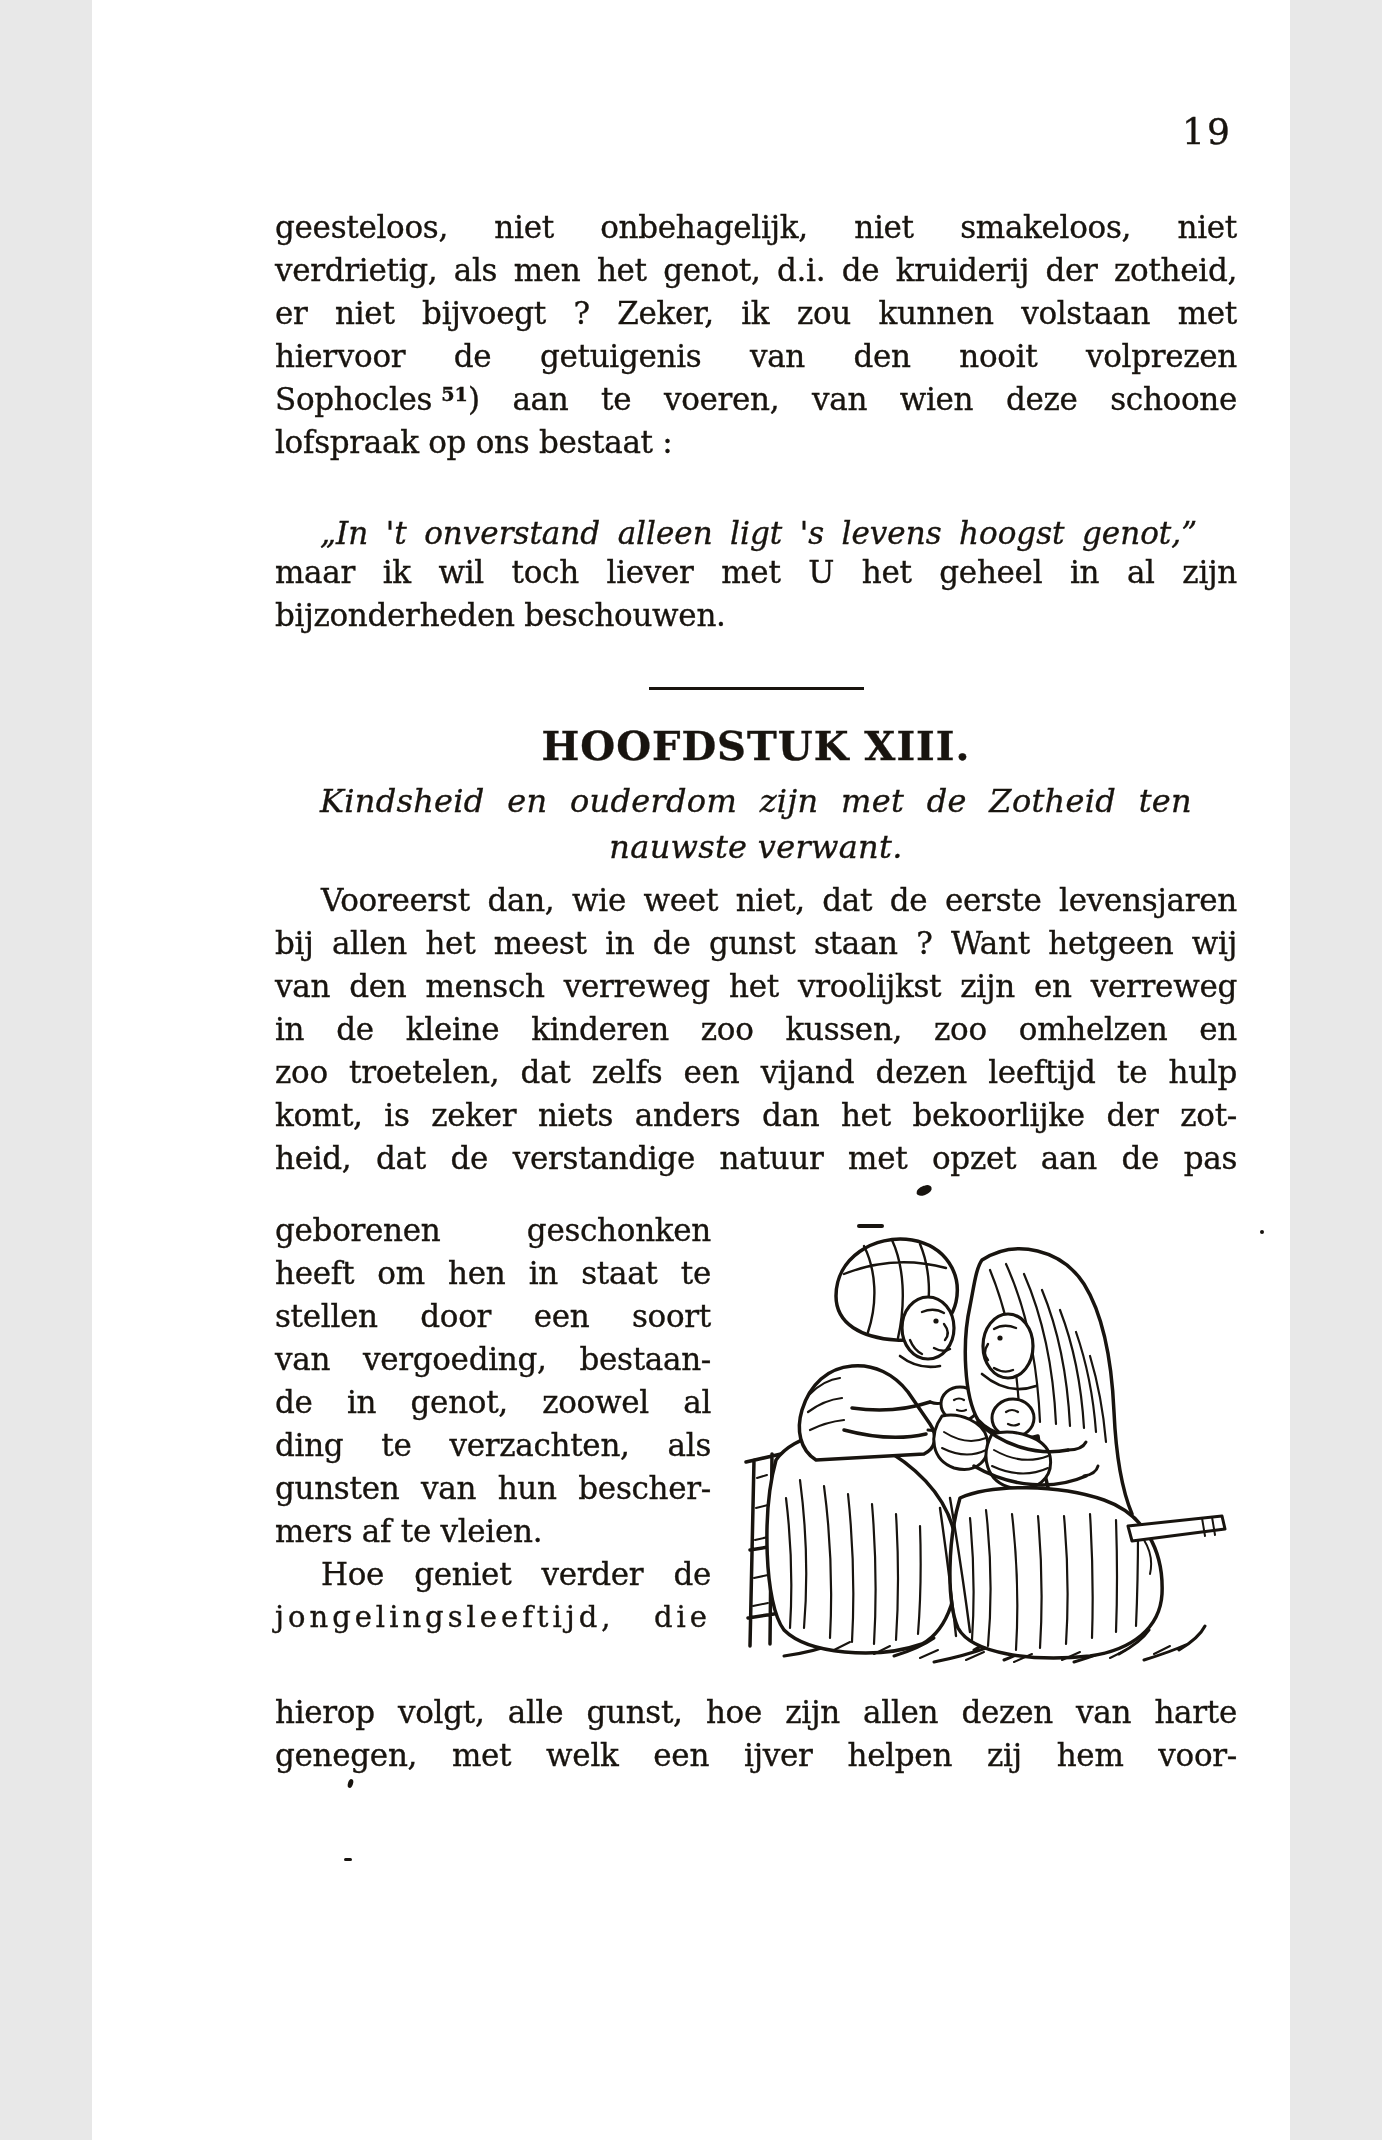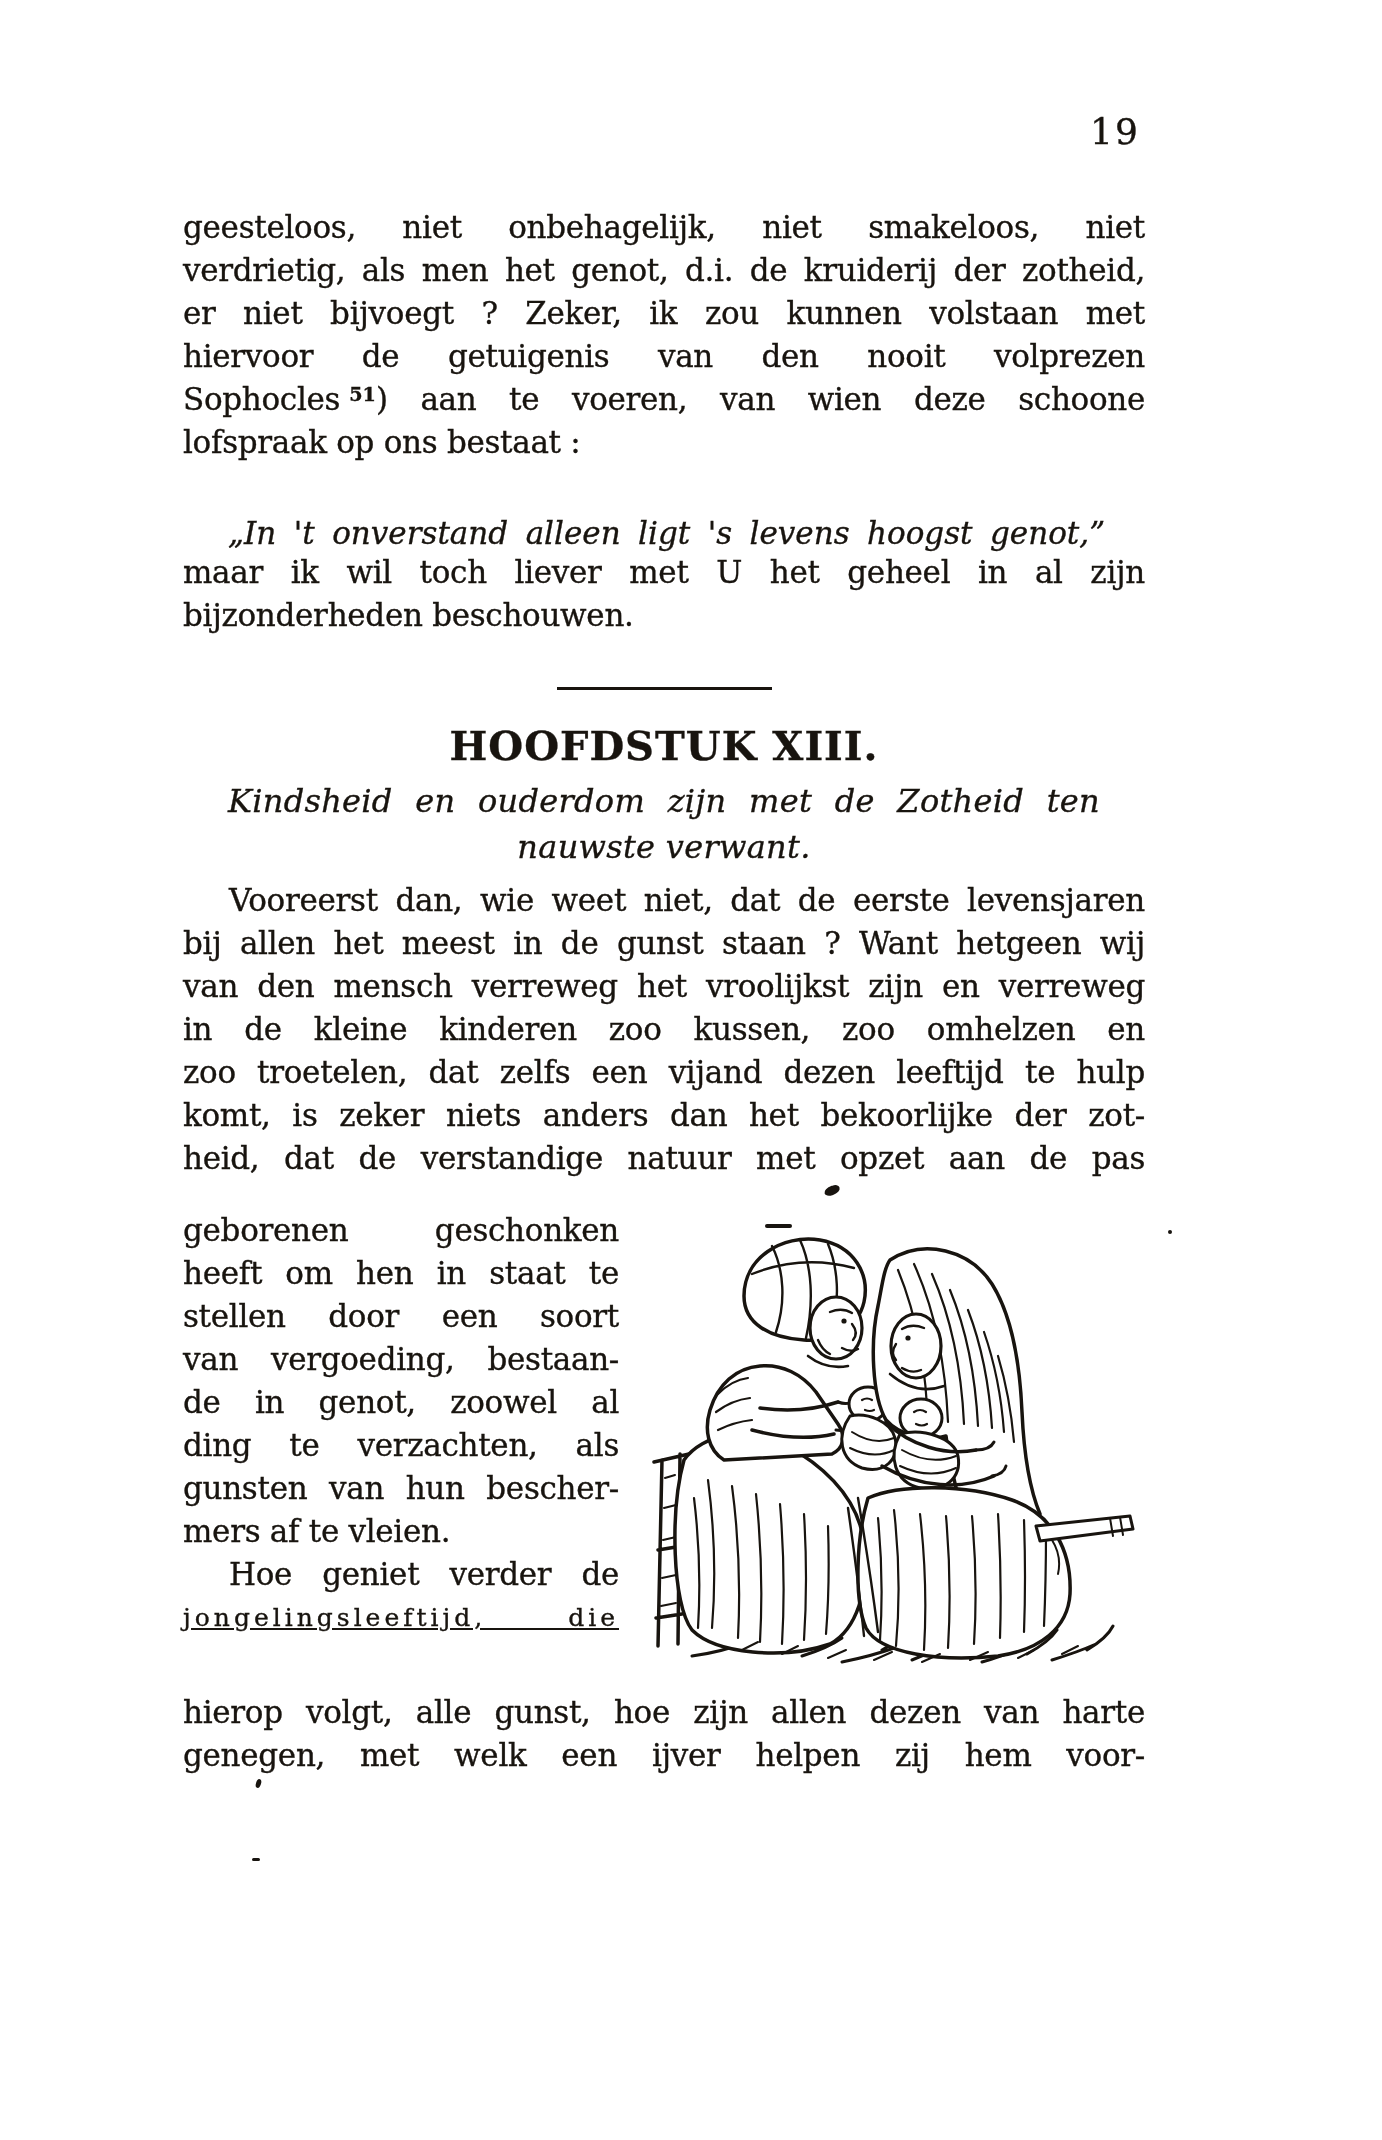--- a/index.html
+++ b/index.html
@@ -1,19 +1,20 @@
 <!DOCTYPE html>
 <html><head>
 <meta charset="utf-8">
 <style>
   html,body { margin:0; padding:0; background:#e8e8e8; }
   .page {
-    position:relative; width:1382px; height:2140px; margin:0 auto;
+    position:relative; width:1176px; height:2140px; margin:0 auto;
     background:#ffffff; color:#18140f; overflow:hidden;
     font-family:"DejaVu Serif","Liberation Serif",serif;
+    padding-left:22px;
     -webkit-text-stroke:0.35px;
   }
   .pagenum {
     position:absolute; top:112px; left:1090px; width:70px;
     font-size:36px; line-height:40px; letter-spacing:2px; text-align:left;
   }
   section, .textblock { position:absolute; }
   .line {
     height:43px; line-height:43px; font-size:31px; letter-spacing:-0.3px;
     text-align:justify; text-align-last:justify; text-justify:inter-word;
@@ -38,21 +39,21 @@
     font-size:40px; font-weight:bold; line-height:48px; text-align:center;
     letter-spacing:1px;
   }
   .subtitle {
     position:absolute; left:228px; top:778px; width:872px;
     font-style:italic;
   }
   .subtitle .line { height:46px; line-height:46px; font-size:32px; letter-spacing:0.3px; }
   .p3 { left:183px; top:879px;  width:962px; }
   .leftcol { left:183px; top:1209px; width:436px; }
-  .leftcol .line.spaced { font-size:25px; letter-spacing:4px;text-decoration:underline; }
+  .leftcol .line.spaced { font-size:29px; letter-spacing:4px; }
   .pbottom { left:183px; top:1691px; width:962px; }
   .fnref {
     font-size:0.62em; position:relative; top:-0.45em; margin-left:9px;
     letter-spacing:0;
     font-weight:bold;
   }
   .illustration {
     position:absolute; left:632px; top:1198px; width:575px; height:470px;
     margin:0;
   }

